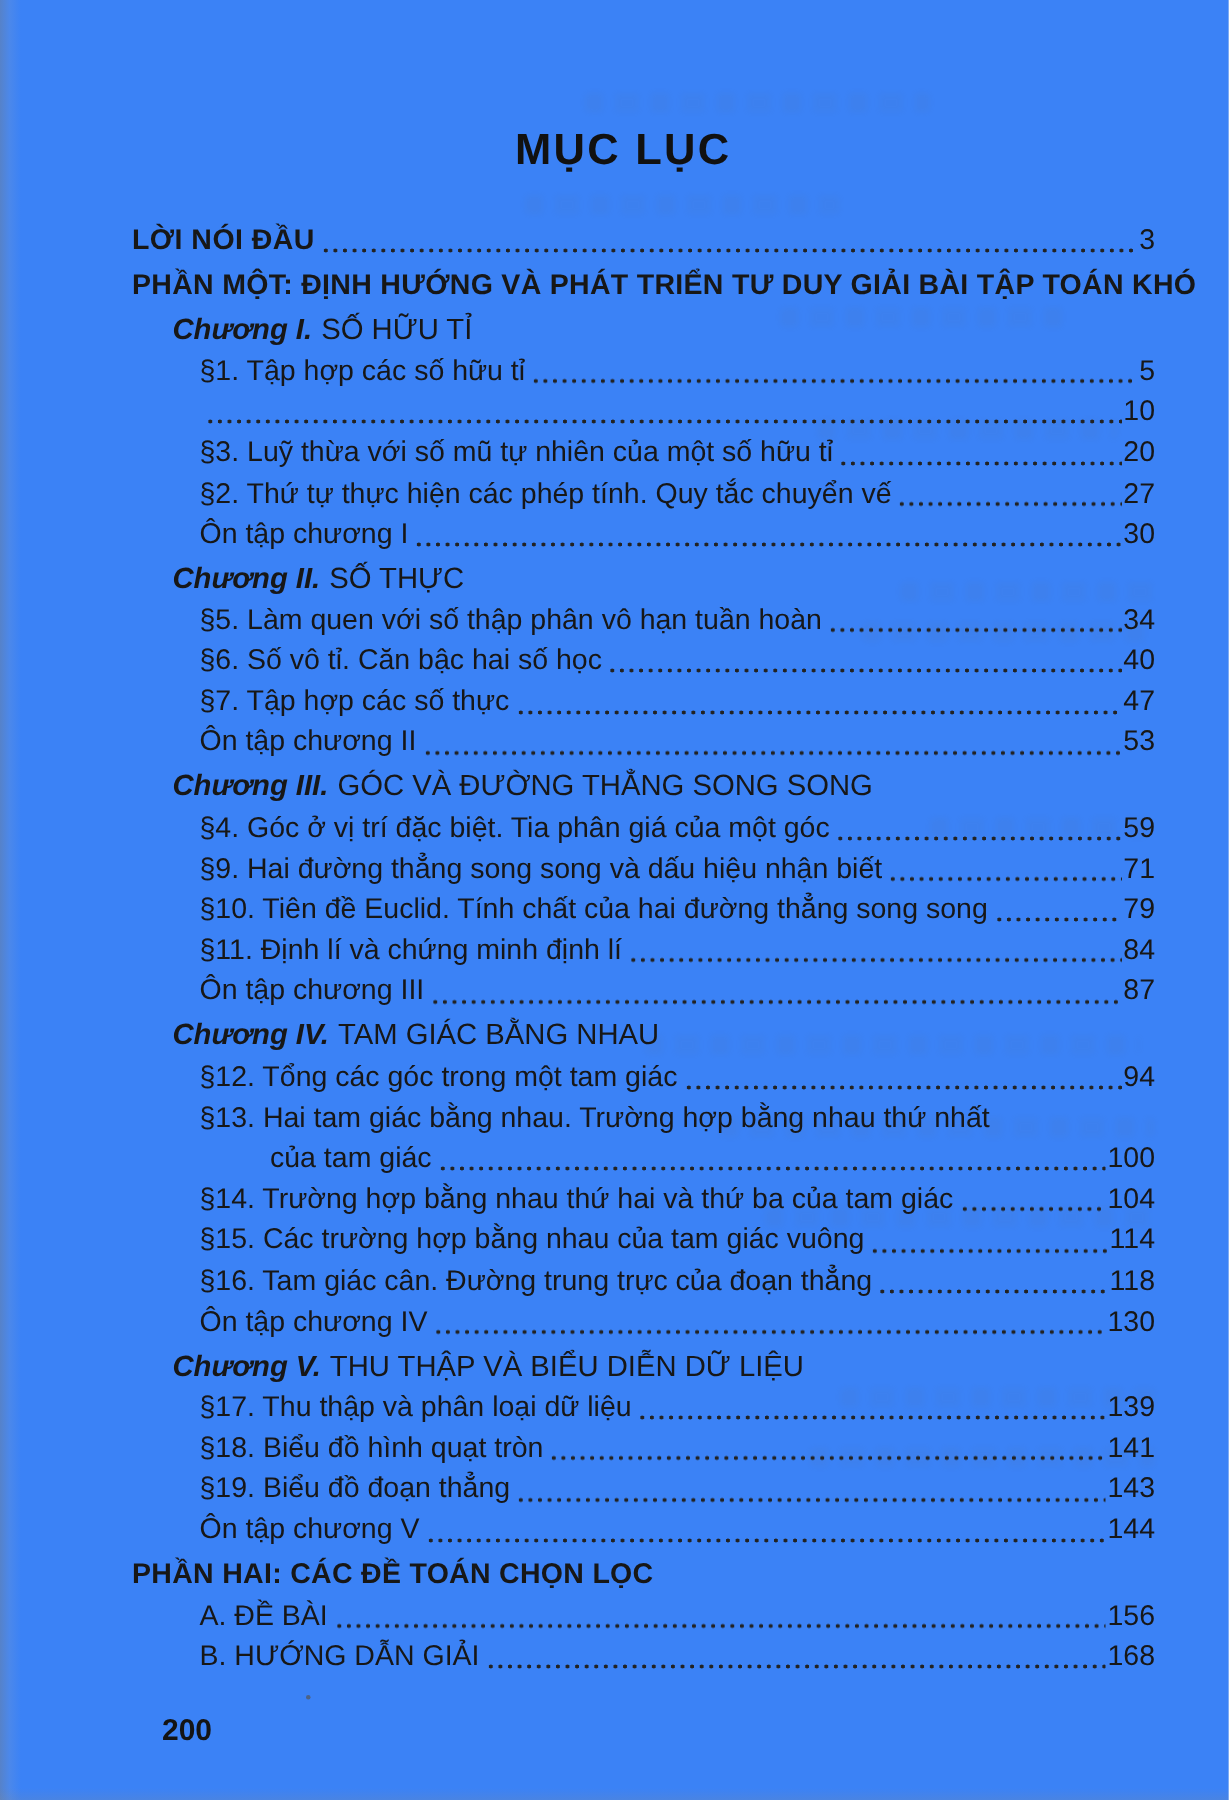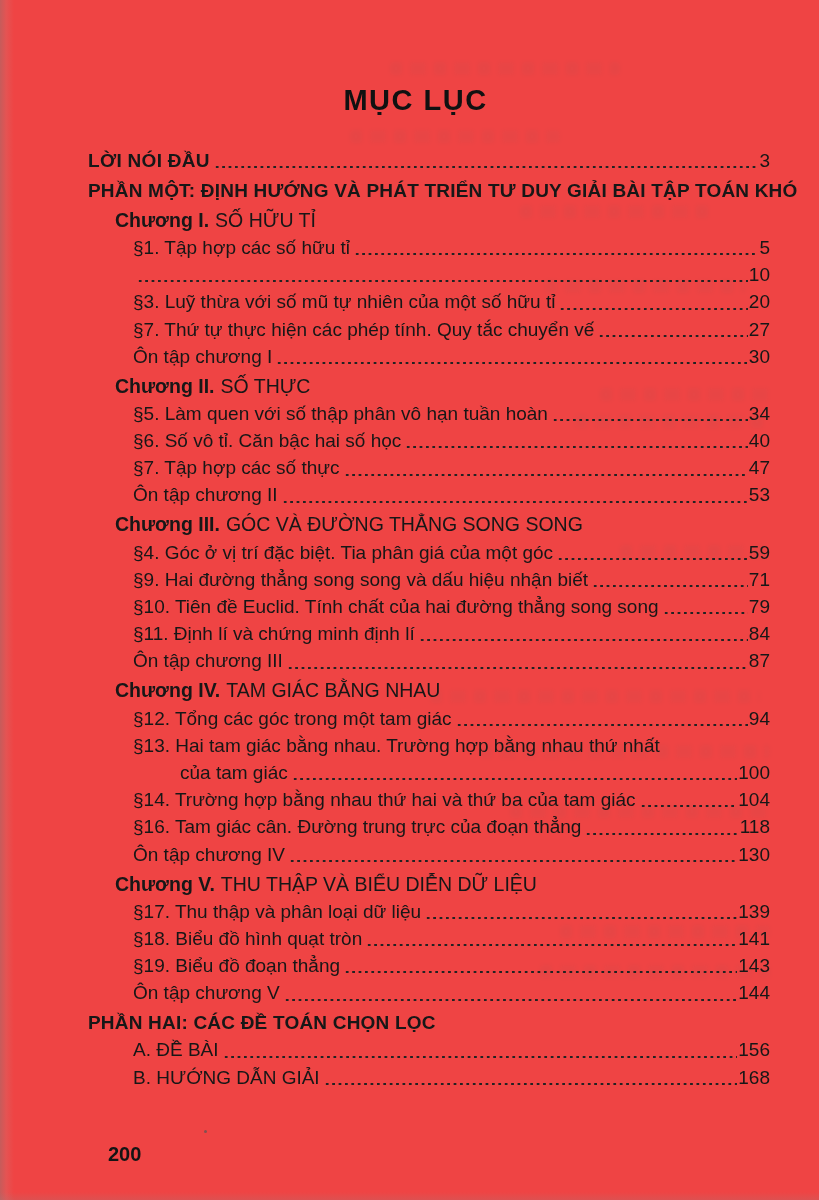--- a/index.html
+++ b/index.html
@@ -11,21 +11,21 @@
     height: 1200px;
     background: #f2f2f0;
     font-family: "Liberation Sans", sans-serif;
     color: #171717;
     overflow: hidden;
   }
   .sheet {
     position: relative;
     width: 819px;
     height: 1200px;
-    background: #ef4444;
+    background: #3b82f6;
     overflow: hidden;
   }
   
   .scan-edge-left {
     position: absolute;
     left: 0; top: 0;
     width: 14px; height: 100%;
     background: linear-gradient(to right, rgba(130,130,128,0.38), rgba(170,170,168,0.15) 45%, rgba(200,200,198,0) 100%);
     pointer-events: none;
   }
@@ -71,21 +71,21 @@
   .row {
     display: flex;
     align-items: flex-end;
     height: 27.2px;
     font-size: 19px;
     line-height: 27.2px;
     white-space: nowrap;
     margin-left: 27px;
   }
   .row .label { white-space: nowrap; }
-  .row .prefix { font-weight: 700; padding-right: 6px; }
+  .row .prefix { font-weight: 700; padding-right: 6px; font-style: italic; }
   .row.front .label { font-weight: 700; letter-spacing: 0.3px; }
   .row.part  .label { font-weight: 700; letter-spacing: 0.2px; }
   .row.front { height: 28px; }
   .row.part  { height: 30px; }
   .row.chapter { padding-left: 27px; height: 30px; font-size: 19.5px; }
   .row.section, .row.review, .row.item { padding-left: 45px; }
   .row.sub { padding-left: 92px; }
   .dots {
     flex: 1;
     min-width: 10px;
@@ -163,21 +163,21 @@
       <div class="row section">
         <span class="dots"></span>
         <span class="pagenum">10</span>
       </div>
       <div class="row section">
         <span class="label">§3. Luỹ thừa với số mũ tự nhiên của một số hữu tỉ</span>
         <span class="dots"></span>
         <span class="pagenum">20</span>
       </div>
       <div class="row section">
-        <span class="label">§7. Thứ tự thực hiện các phép tính. Quy tắc chuyển vế</span>
+        <span class="label">§2. Thứ tự thực hiện các phép tính. Quy tắc chuyển vế</span>
         <span class="dots"></span>
         <span class="pagenum">27</span>
       </div>
       <div class="row review">
         <span class="label">Ôn tập chương I</span>
         <span class="dots"></span>
         <span class="pagenum">30</span>
       </div>
       <div class="row chapter">
         <span class="label"><span class="prefix">Chương II.</span><span>SỐ THỰC</span></span>
@@ -245,20 +245,25 @@
         <span class="label">của tam giác</span>
         <span class="dots"></span>
         <span class="pagenum">100</span>
       </div>
       <div class="row section">
         <span class="label">§14. Trường hợp bằng nhau thứ hai và thứ ba của tam giác</span>
         <span class="dots"></span>
         <span class="pagenum">104</span>
       </div>
       <div class="row section">
+        <span class="label">§15. Các trường hợp bằng nhau của tam giác vuông</span>
+        <span class="dots"></span>
+        <span class="pagenum">114</span>
+      </div>
+      <div class="row section">
         <span class="label">§16. Tam giác cân. Đường trung trực của đoạn thẳng</span>
         <span class="dots"></span>
         <span class="pagenum">118</span>
       </div>
       <div class="row review">
         <span class="label">Ôn tập chương IV</span>
         <span class="dots"></span>
         <span class="pagenum">130</span>
       </div>
       <div class="row chapter">

